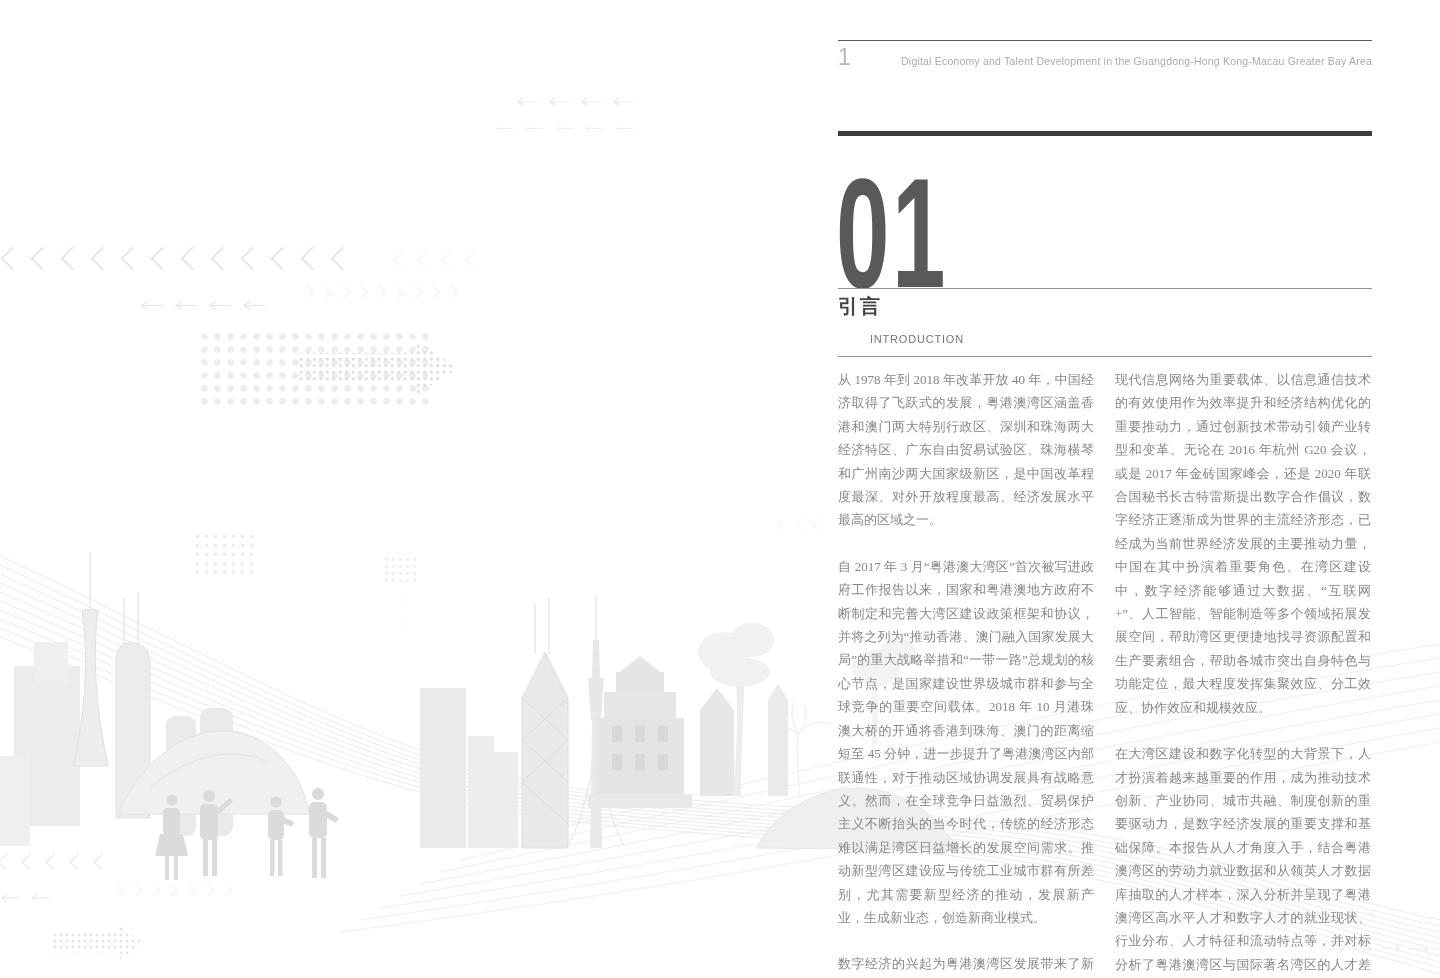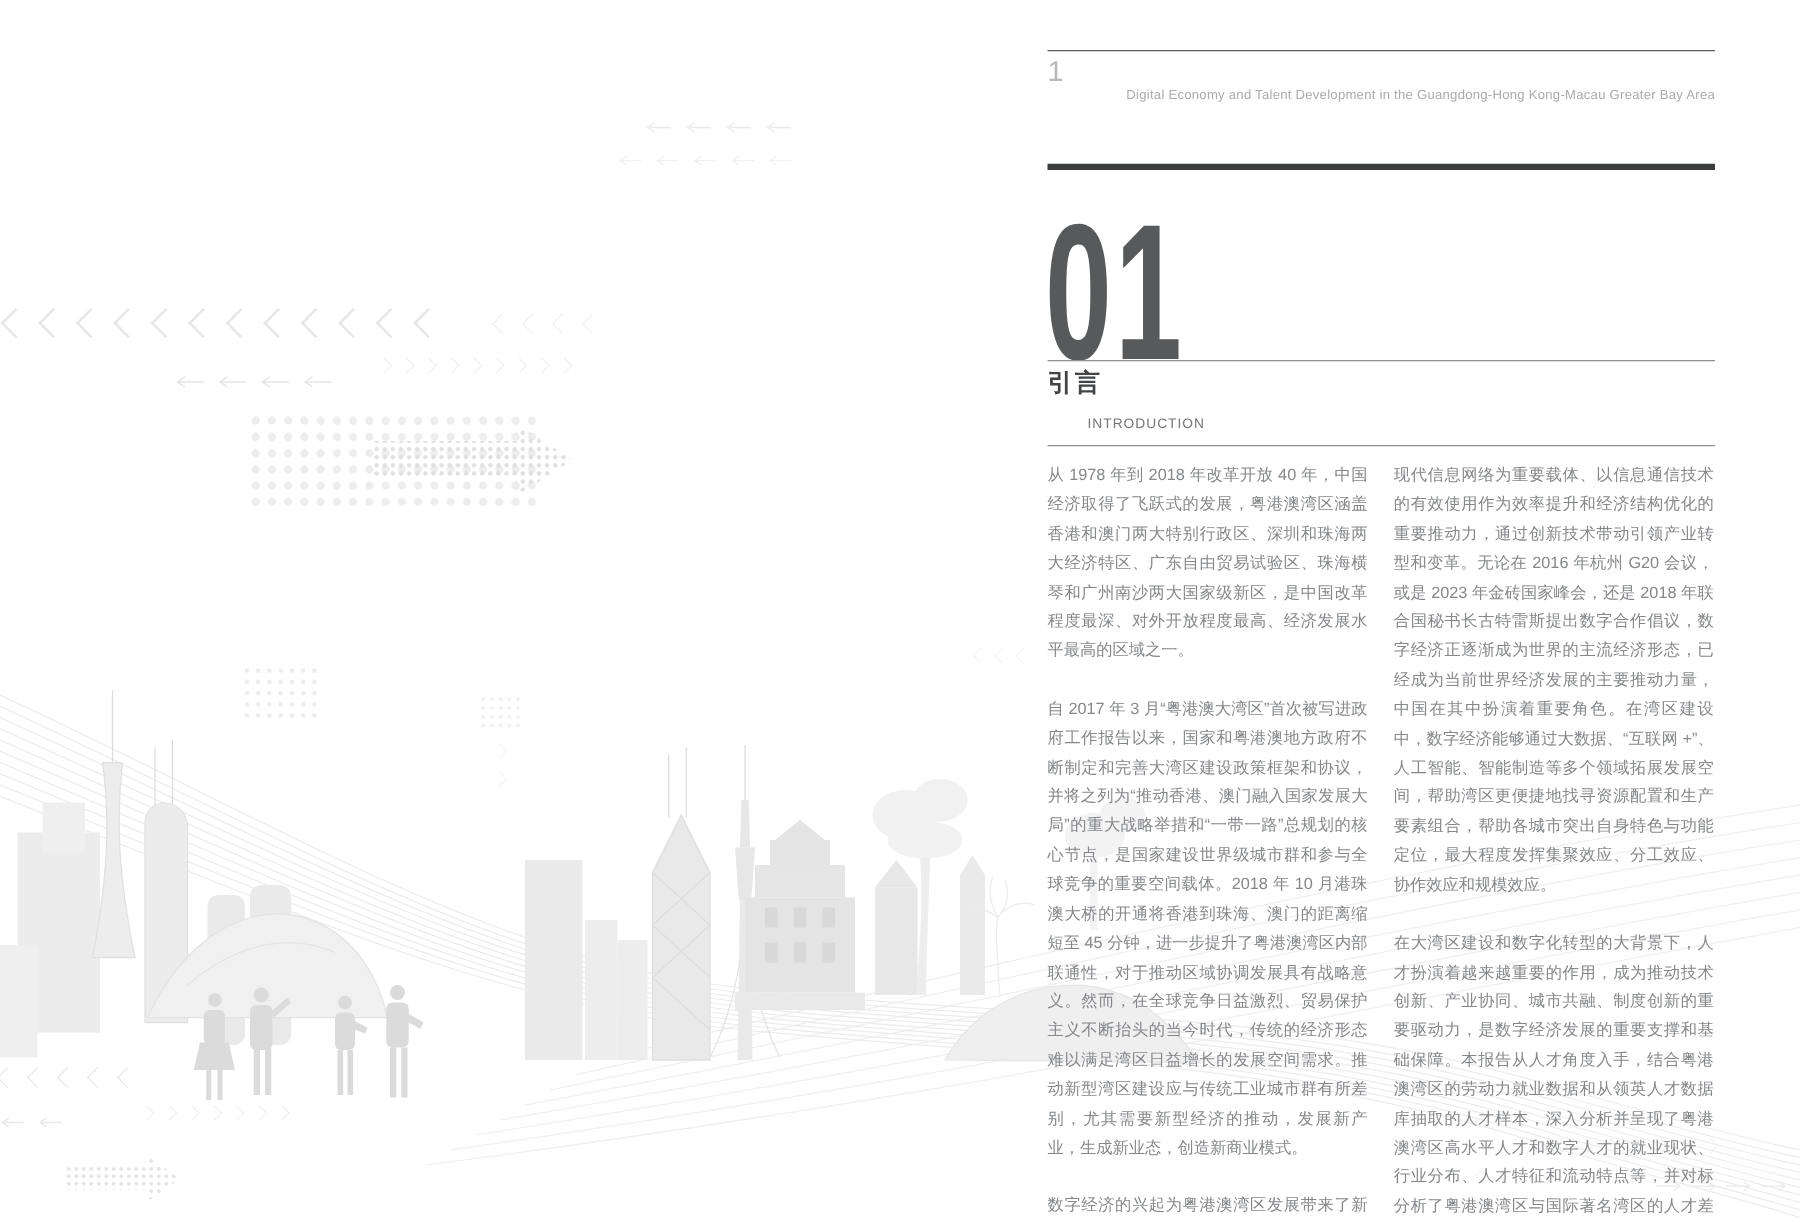--- a/index.html
+++ b/index.html
@@ -38,30 +38,30 @@
   
   .content{position:absolute;left:838px;top:0;width:534px;height:978px;}
   .rule{position:absolute;left:0;right:0;height:1px;background:#909194;}
   .rule-top{top:40px;background:#5a5b5e;}
   .rule-mid{top:288px;}
   .rule-low{top:356px;}
   .bar{position:absolute;left:0;right:0;top:131px;height:5px;background:#3b3c3e;}
 
   .header-row{position:absolute;top:46px;left:0;right:0;display:flex;justify-content:space-between;align-items:flex-start;}
   .pagenum{font-size:23px;font-weight:400;color:#b6b8ba;line-height:1;}
-  .running-title{font-size:10.5px;color:#a9abae;margin-top:24px;letter-spacing:.2px;}
+  .running-title{font-size:10.5px;color:#a9abae;margin-top:9px;letter-spacing:.2px;}
 
   .chapter-num{position:absolute;top:156px;left:-2px;font-size:155px;font-weight:bold;color:#58595b;
      line-height:1;letter-spacing:4px;transform:scaleX(.62);transform-origin:left top;}
   .title-zh{position:absolute;top:293px;left:0;font-size:20px;font-weight:bold;color:#424447;letter-spacing:2px;}
   .title-en{position:absolute;top:333px;left:0;font-size:11px;color:#737578;letter-spacing:.8px;margin-left:32px;}
 
   .columns{position:absolute;top:368px;left:0;display:flex;gap:21px;}
   .col{width:256px;font-size:13px;line-height:23.4px;color:#85878b;text-align:justify;}
-  .col p{margin:0 0 23px 0;}
+  .col p{margin:0 0 23px 0;font-family:Liberation Serif, serif;}
   .col p:last-child{margin-bottom:0;}
 </style>
 </head>
 <body>
 
 <div class="page">
 
   <div class="deco">
 
     <div class="abs arr-row faint" style="left:516px;top:97px;">
@@ -376,19 +376,19 @@
     <div class="title-en">INTRODUCTION</div>
     <div class="rule rule-low"></div>
 
     <div class="columns">
       <div class="col">
         <p>从 1978 年到 2018 年改革开放 40 年，中国经济取得了飞跃式的发展，粤港澳湾区涵盖香港和澳门两大特别行政区、深圳和珠海两大经济特区、广东自由贸易试验区、珠海横琴和广州南沙两大国家级新区，是中国改革程度最深、对外开放程度最高、经济发展水平最高的区域之一。</p>
         <p>自 2017 年 3 月“粤港澳大湾区”首次被写进政府工作报告以来，国家和粤港澳地方政府不断制定和完善大湾区建设政策框架和协议，并将之列为“推动香港、澳门融入国家发展大局”的重大战略举措和“一带一路”总规划的核心节点，是国家建设世界级城市群和参与全球竞争的重要空间载体。2018 年 10 月港珠澳大桥的开通将香港到珠海、澳门的距离缩短至 45 分钟，进一步提升了粤港澳湾区内部联通性，对于推动区域协调发展具有战略意义。然而，在全球竞争日益激烈、贸易保护主义不断抬头的当今时代，传统的经济形态难以满足湾区日益增长的发展空间需求。推动新型湾区建设应与传统工业城市群有所差别，尤其需要新型经济的推动，发展新产业，生成新业态，创造新商业模式。</p>
         <p>数字经济的兴起为粤港澳湾区发展带来了新的机遇。它以数字化知识和信息作为关键生产要素、以</p>
       </div>
       <div class="col">
-        <p>现代信息网络为重要载体、以信息通信技术的有效使用作为效率提升和经济结构优化的重要推动力，通过创新技术带动引领产业转型和变革。无论在 2016 年杭州 G20 会议，或是 2023 年金砖国家峰会，还是 2018 年联合国秘书长古特雷斯提出数字合作倡议，数字经济正逐渐成为世界的主流经济形态，已经成为当前世界经济发展的主要推动力量，中国在其中扮演着重要角色。在湾区建设中，数字经济能够通过大数据、“互联网 +”、人工智能、智能制造等多个领域拓展发展空间，帮助湾区更便捷地找寻资源配置和生产要素组合，帮助各城市突出自身特色与功能定位，最大程度发挥集聚效应、分工效应、协作效应和规模效应。</p>
+        <p>现代信息网络为重要载体、以信息通信技术的有效使用作为效率提升和经济结构优化的重要推动力，通过创新技术带动引领产业转型和变革。无论在 2016 年杭州 G20 会议，或是 2017 年金砖国家峰会，还是 2020 年联合国秘书长古特雷斯提出数字合作倡议，数字经济正逐渐成为世界的主流经济形态，已经成为当前世界经济发展的主要推动力量，中国在其中扮演着重要角色。在湾区建设中，数字经济能够通过大数据、“互联网 +”、人工智能、智能制造等多个领域拓展发展空间，帮助湾区更便捷地找寻资源配置和生产要素组合，帮助各城市突出自身特色与功能定位，最大程度发挥集聚效应、分工效应、协作效应和规模效应。</p>
         <p>在大湾区建设和数字化转型的大背景下，人才扮演着越来越重要的作用，成为推动技术创新、产业协同、城市共融、制度创新的重要驱动力，是数字经济发展的重要支撑和基础保障。本报告从人才角度入手，结合粤港澳湾区的劳动力就业数据和从领英人才数据库抽取的人才样本，深入分析并呈现了粤港澳湾区高水平人才和数字人才的就业现状、行业分布、人才特征和流动特点等，并对标分析了粤港澳湾区与国际著名湾区的人才差异，进而突出粤港澳湾区人才特色和优势，以便于为湾区发展提供一系列政策建议。</p>
       </div>
     </div>
 
   </div>
 </div>
 
 </body></html>

